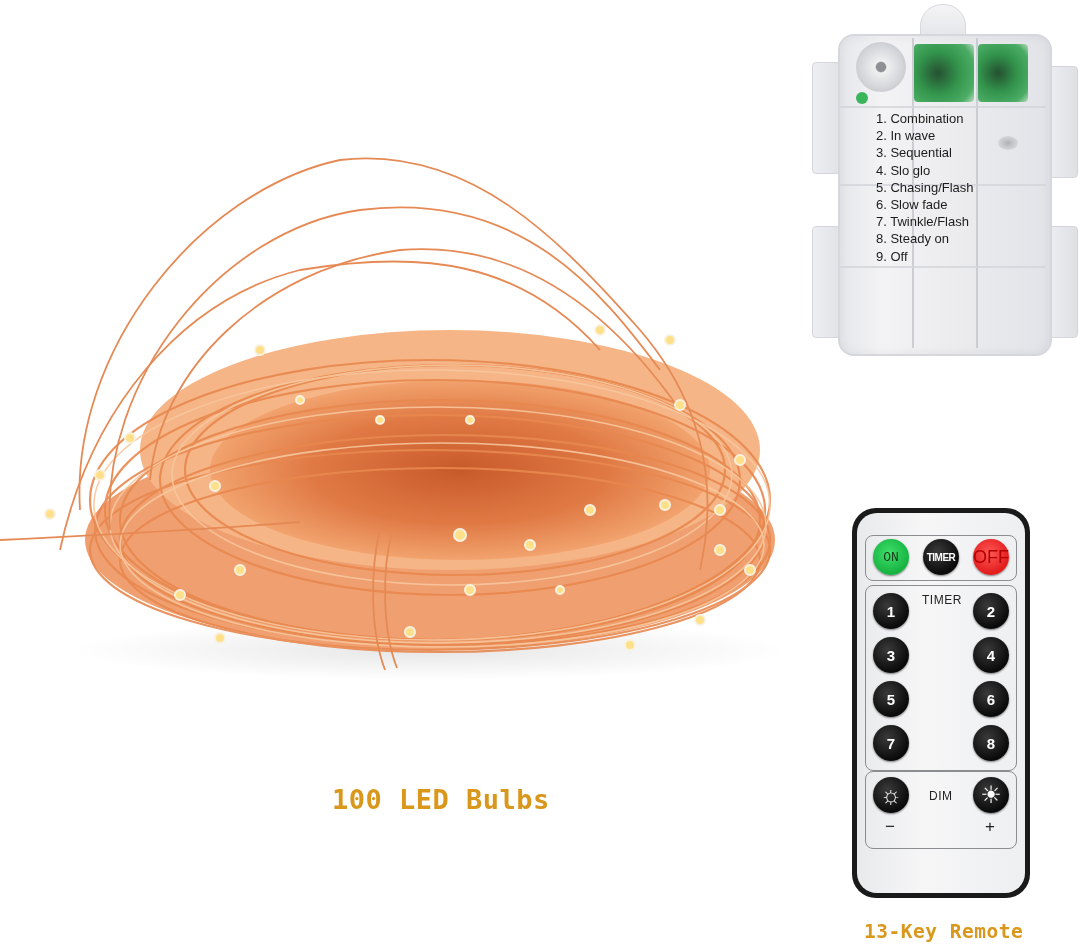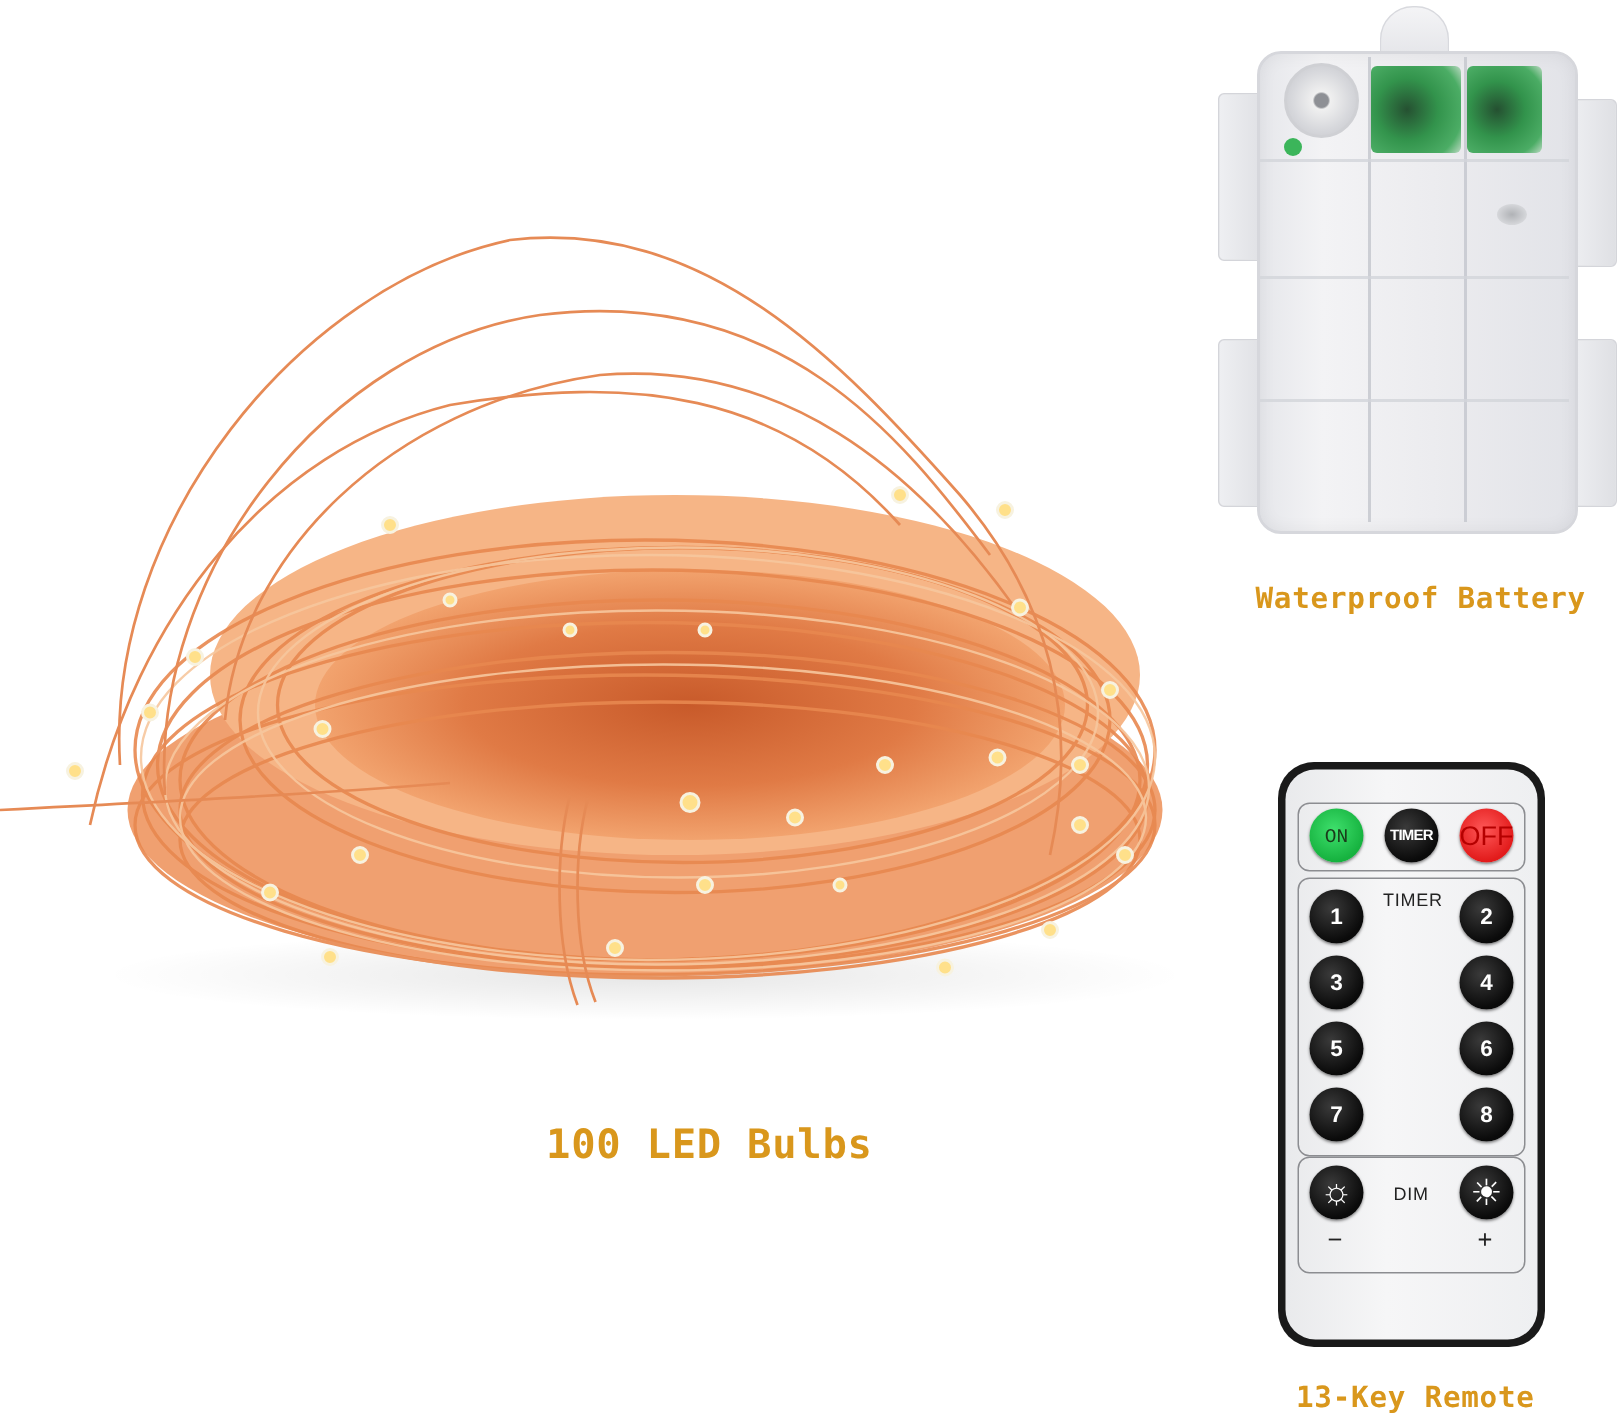--- a/index.html
+++ b/index.html
@@ -3,21 +3,21 @@
 <meta charset="utf-8">
 <style>
   html, body { margin:0; padding:0; background:#ffffff; }
   body { width:1080px; height:952px; position:relative; overflow:hidden; font-family:"Liberation Sans", sans-serif; }
 
   
   .coil { position:absolute; left:0; top:150px; width:800px; height:540px; }
   .coil svg { width:100%; height:100%; display:block; }
 
   .caption { position:absolute; font-family:"DejaVu Sans Mono", "Liberation Mono", monospace; font-weight:bold; color:#d9971c; letter-spacing:0.5px; white-space:nowrap; }
-  .caption-leds { left:332px; top:748px; font-size:27px;margin-left:32px; }
+  .caption-leds { left:332px; top:784px; font-size:27px; }
   .caption-box { left:837px; top:386px; font-size:19.5px; line-height:26px; }
   .caption-box span { display:block; }
   .caption-remote { left:864px; top:920px; font-size:19.5px; }
 
   
   .battery-box { position:absolute; left:812px; top:4px; width:266px; height:350px; }
   .bb-tab { position:absolute; left:108px; top:0; width:44px; height:36px; border-radius:22px 22px 4px 4px; background:linear-gradient(#f4f4f6,#e3e4e8); border:1px solid #d8d9de; }
   .bb-body { position:absolute; left:26px; top:30px; width:210px; height:318px; border-radius:16px; background:linear-gradient(90deg,#e6e7eb 0%,#f3f3f5 20%,#ececef 55%,#e2e3e8 100%); border:2px solid #d6d7dc; box-shadow: inset 0 0 12px rgba(0,0,0,0.06); }
   .bb-clip { position:absolute; width:30px; height:110px; background:linear-gradient(90deg,#eeeff2,#dfe0e4); border:1px solid #d4d5da; border-radius:4px; }
   .bb-clip.l1 { left:0; top:58px; } .bb-clip.l2 { left:0; top:222px; }
@@ -139,23 +139,33 @@
   <div class="bb-pcb p1"></div>
   <div class="bb-pcb p2"></div>
   <div class="bb-divider d1"></div>
   <div class="bb-divider d2"></div>
   <div class="bb-hline" style="top:102px"></div>
   <div class="bb-hline" style="top:180px"></div>
   <div class="bb-hline" style="top:262px"></div>
   <div class="bb-switch"></div>
   <div class="bb-led"></div>
   <div class="bb-screw"></div>
+  <ul class="bb-modes">
+    <li>1. Combination</li>
+    <li>2. In wave</li>
+    <li>3. Sequential</li>
+    <li>4. Slo glo</li>
+    <li>5. Chasing/Flash</li>
+    <li>6. Slow fade</li>
+    <li>7. Twinkle/Flash</li>
+    <li>8. Steady on</li>
+    <li>9. Off</li>
+  </ul>
 </div>
 <div class="caption caption-box">
-  <span>Waterproof Battery</span>
 </div>
 
 <div class="remote">
   <div class="remote-face">
     <div class="r-panel top"></div>
     <div class="rbtn on" style="left:16px;top:26px;">ON</div>
     <div class="rbtn timer" style="left:66px;top:26px;">TIMER</div>
     <div class="rbtn off" style="left:116px;top:26px;">OFF</div>
 
     <div class="r-panel mode"></div>

